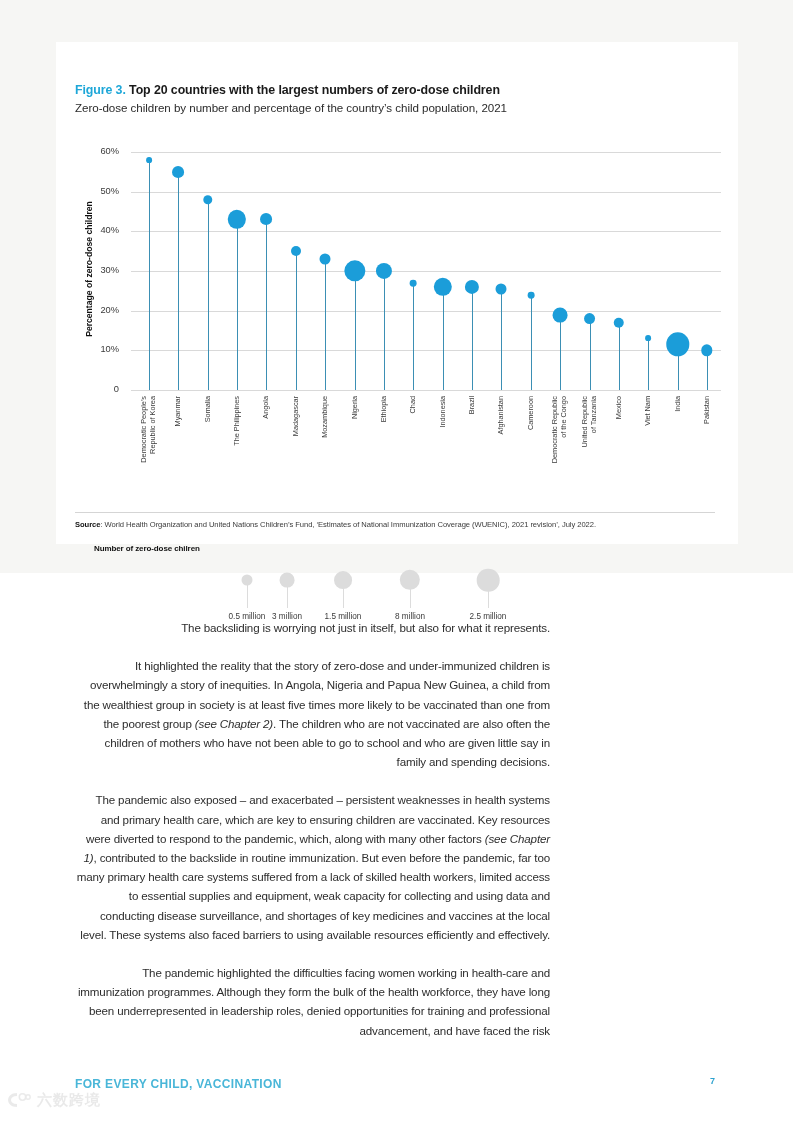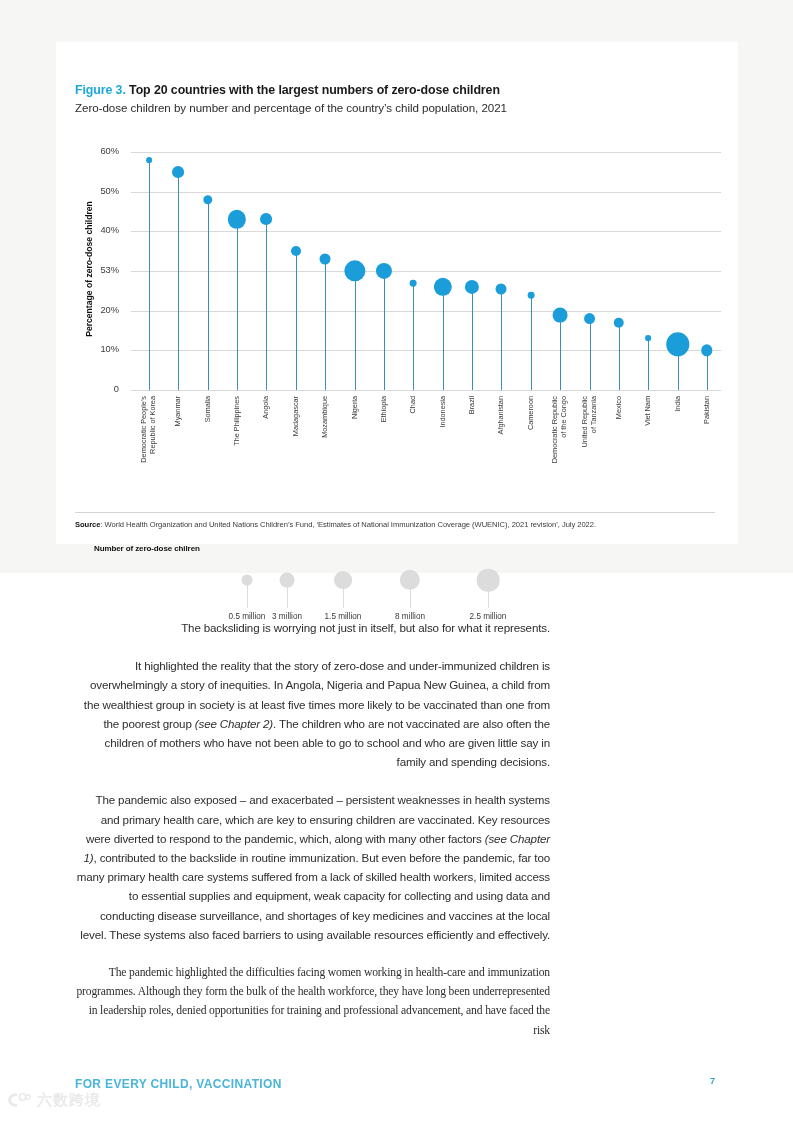--- a/index.html
+++ b/index.html
@@ -227,21 +227,21 @@
     width: 475px;
     text-align: right;
   }
   .body-copy p {
     font-size: 11.6px;
     line-height: 19.2px;
     color: #2d2d2d;
     margin-bottom: 19px;
     letter-spacing: -0.15px;
   }
-  .body-copy p:last-child { margin-bottom: 6px; font-family: Liberation Serif, serif; }
+  .body-copy p:last-child { margin-bottom: 6px; }
   .body-copy i { font-style: italic; }
   .footer-label {
     position: absolute;
     left: 75px;
     top: 1077px;
     font-size: 12px;
     font-weight: bold;
     color: #49b6d8;
     letter-spacing: 0.35px;
   }
@@ -301,21 +301,21 @@
       </div>
 
       <div class="plot" id="plot">
           <div class="gridline" style="top: 4px;"></div>
           <div class="ytick" style="top: 4px;">60%</div>
           <div class="gridline" style="top: 43.6667px;"></div>
           <div class="ytick" style="top: 43.6667px;">50%</div>
           <div class="gridline" style="top: 83.3333px;"></div>
           <div class="ytick" style="top: 83.3333px;">40%</div>
           <div class="gridline" style="top: 123px;"></div>
-          <div class="ytick" style="top: 123px;">53%</div>
+          <div class="ytick" style="top: 123px;">30%</div>
           <div class="gridline" style="top: 162.667px;"></div>
           <div class="ytick" style="top: 162.667px;">20%</div>
           <div class="gridline" style="top: 202.333px;"></div>
           <div class="ytick" style="top: 202.333px;">10%</div>
           <div class="gridline" style="top: 242px;"></div>
           <div class="ytick" style="top: 242px;">0</div>
           <div class="stem" style="left: 18px; top: 11.9333px; height: 230.067px;"></div>
           <div class="bubble" title="Democratic People’s Republic of Korea: 58%, 0.1 million" style="width: 5.8px; height: 5.8px; left: 18px; top: 11.9333px;"></div>
           <div class="stem" style="left: 47.3684px; top: 23.8333px; height: 218.167px;"></div>
           <div class="bubble" title="Myanmar: 55%, 0.6 million" style="width: 11.8879px; height: 11.8879px; left: 47.3684px; top: 23.8333px;"></div>

